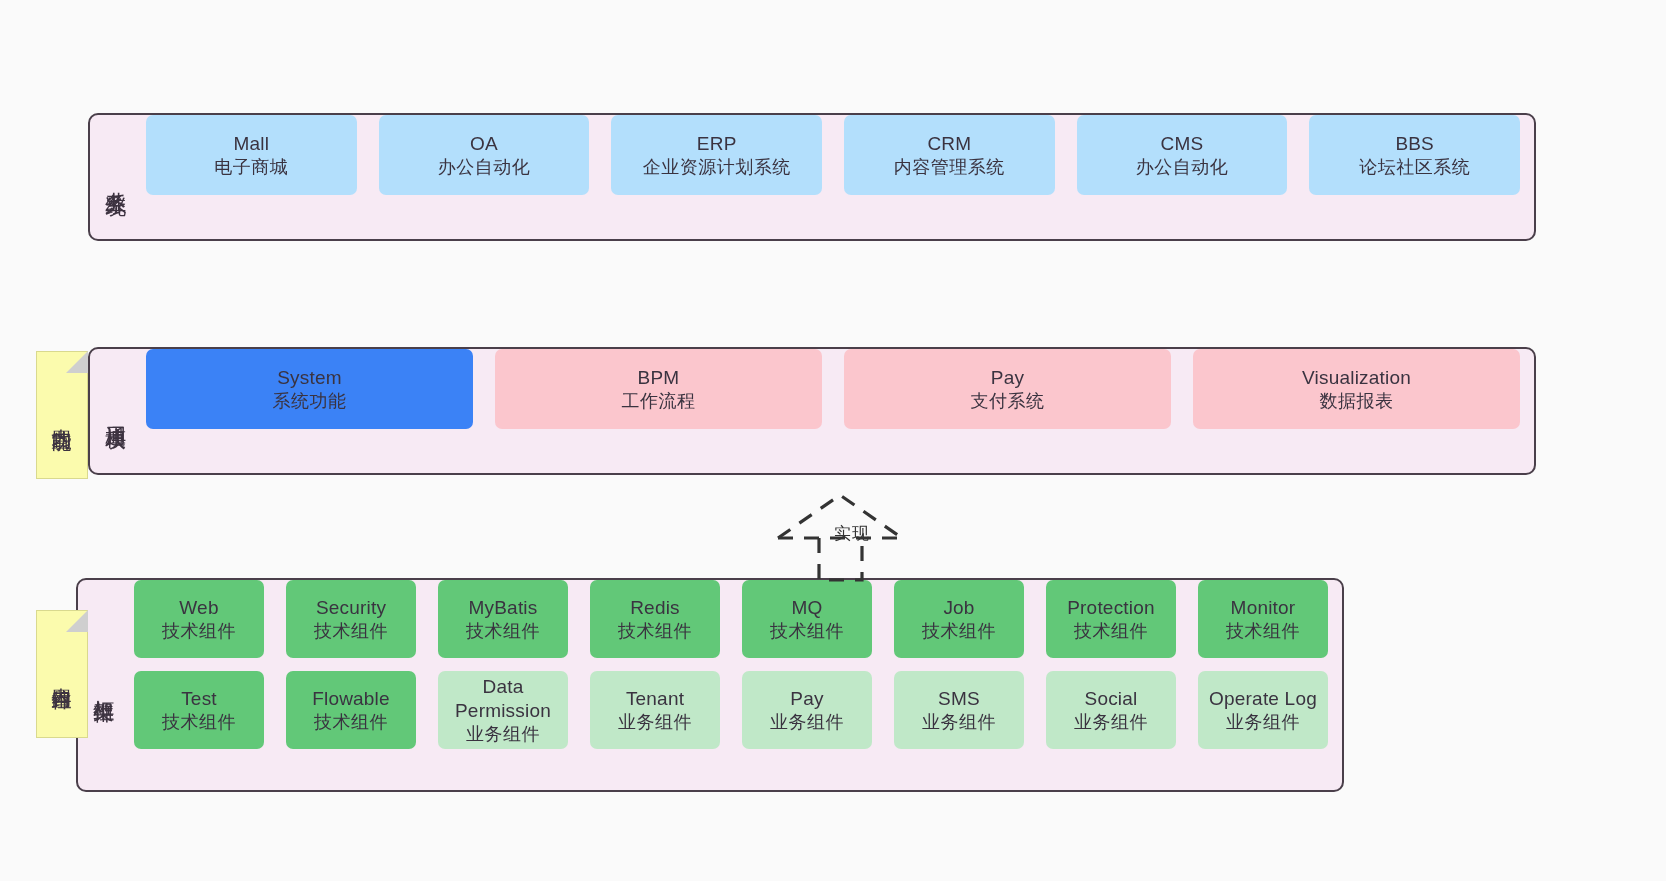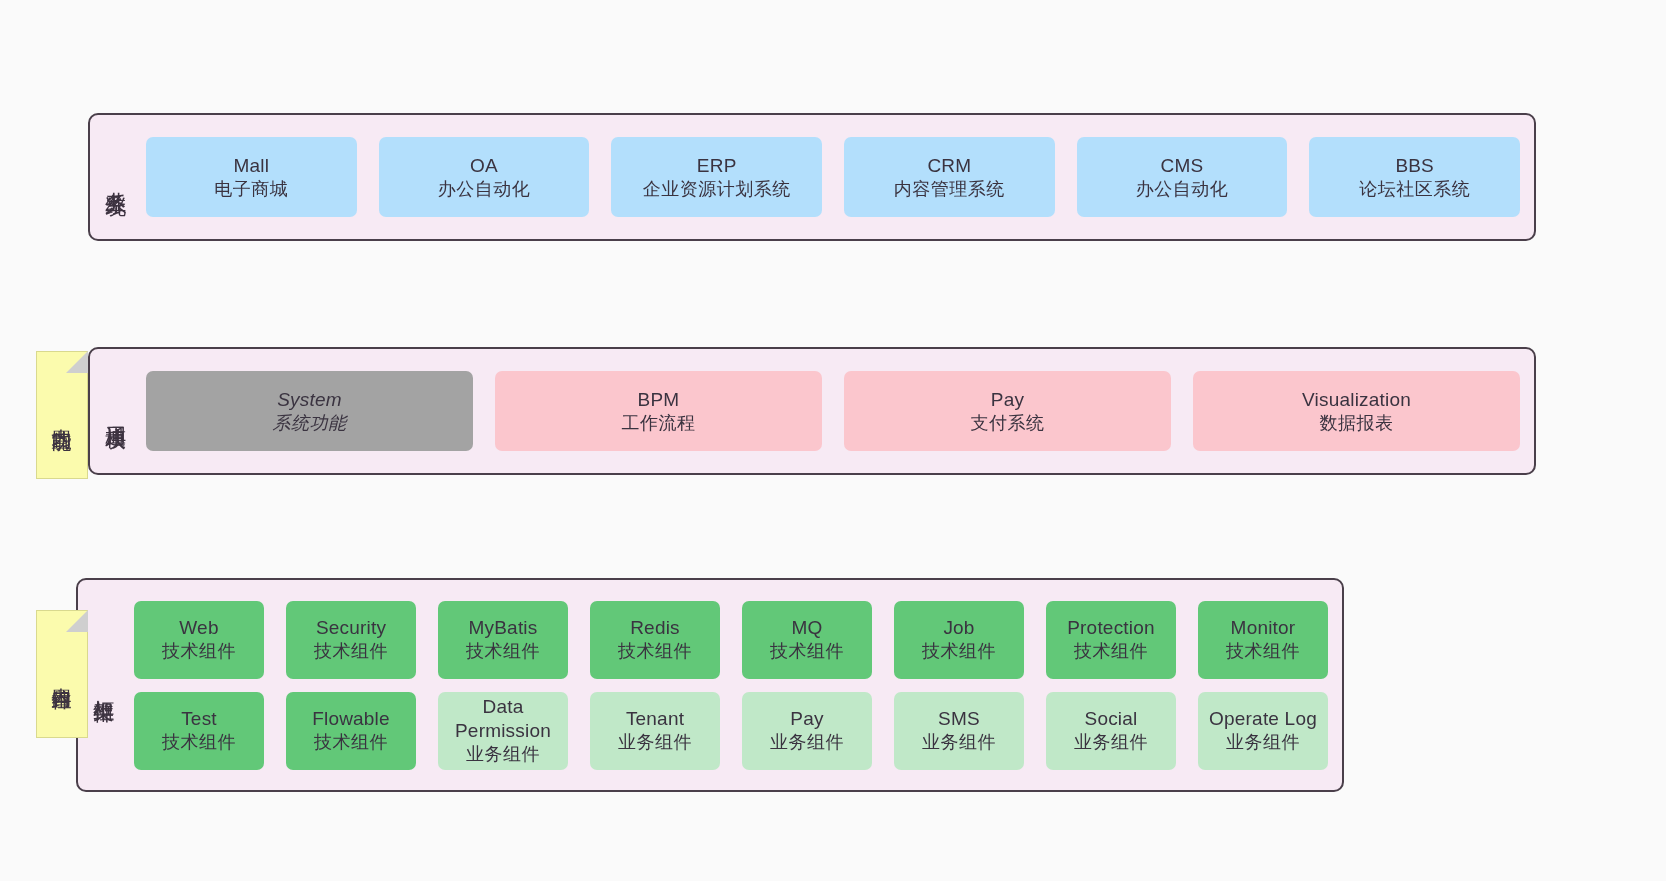--- a/index.html
+++ b/index.html
@@ -46,21 +46,21 @@
     writing-mode: vertical-rl;
     text-orientation: upright;
     white-space: nowrap;
     user-select: none;
   }
 
   .layer-body {
     flex: 1 1 auto;
     display: flex;
     flex-direction: column;
-    justify-content: center;
+    justify-content: flex-start;
     gap: 13px;
     padding: 0 14px 0 4px;
   }
 
   .row {
     display: flex;
     flex-direction: row;
     gap: 22px;
     align-items: stretch;
   }
@@ -82,21 +82,21 @@
   .card .en {
     font-size: 19px;
     letter-spacing: 0.2px;
   }
   .card .cn {
     font-size: 18px;
     letter-spacing: 0.5px;
   }
 
   .card.blue   { background: #b3dffc; }
-  .card.red    { background: #a3a3a3; font-style: italic; }
+  .card.red    { background: #3b82f6; }
   .card.pink   { background: #fbc6cd; }
   .card.green  { background: #62c878; }
   .card.ltgreen{ background: #c0e8c8; }
 
   .card.h-biz  { height: 80px; }
   .card.h-mod  { height: 80px; }
   .card.h-comp { height: 78px; }
 
   
   .note {
@@ -208,20 +208,28 @@
           <div class="cn">支付系统</div>
         </div>
         <div class="card pink h-mod">
           <div class="en">Visualization</div>
           <div class="cn">数据报表</div>
         </div>
       </div>
     </div>
   </div>
 
+  <div class="arrow" id="arrow-implement" style="left:772px; top:490px;">
+    <svg viewBox="0 0 160 92" xmlns="http://www.w3.org/2000/svg">
+      <path d="M6 48 L68 5 L130 48" fill="none" stroke="#333333" stroke-width="3.2" stroke-dasharray="15 11" stroke-linecap="butt"></path>
+      <path d="M6 48 L130 48" fill="none" stroke="#333333" stroke-width="3.2" stroke-dasharray="15 11"></path>
+      <path d="M47 48 L47 90 L90 90 L90 48" fill="none" stroke="#333333" stroke-width="3.2" stroke-dasharray="15 11"></path>
+    </svg>
+    <div class="lbl">实现</div>
+  </div>
 
   <div class="note" id="note-builtin-components" style="left:36px; top:610px; height:128px;">
     <span>内置组件</span>
   </div>
 
   <div class="layer" id="layer-framework" style="left:76px; top:578px; width:1268px; height:214px;">
     <div class="layer-title">框架组件</div>
     <div class="layer-body">
 
       <div class="row">

